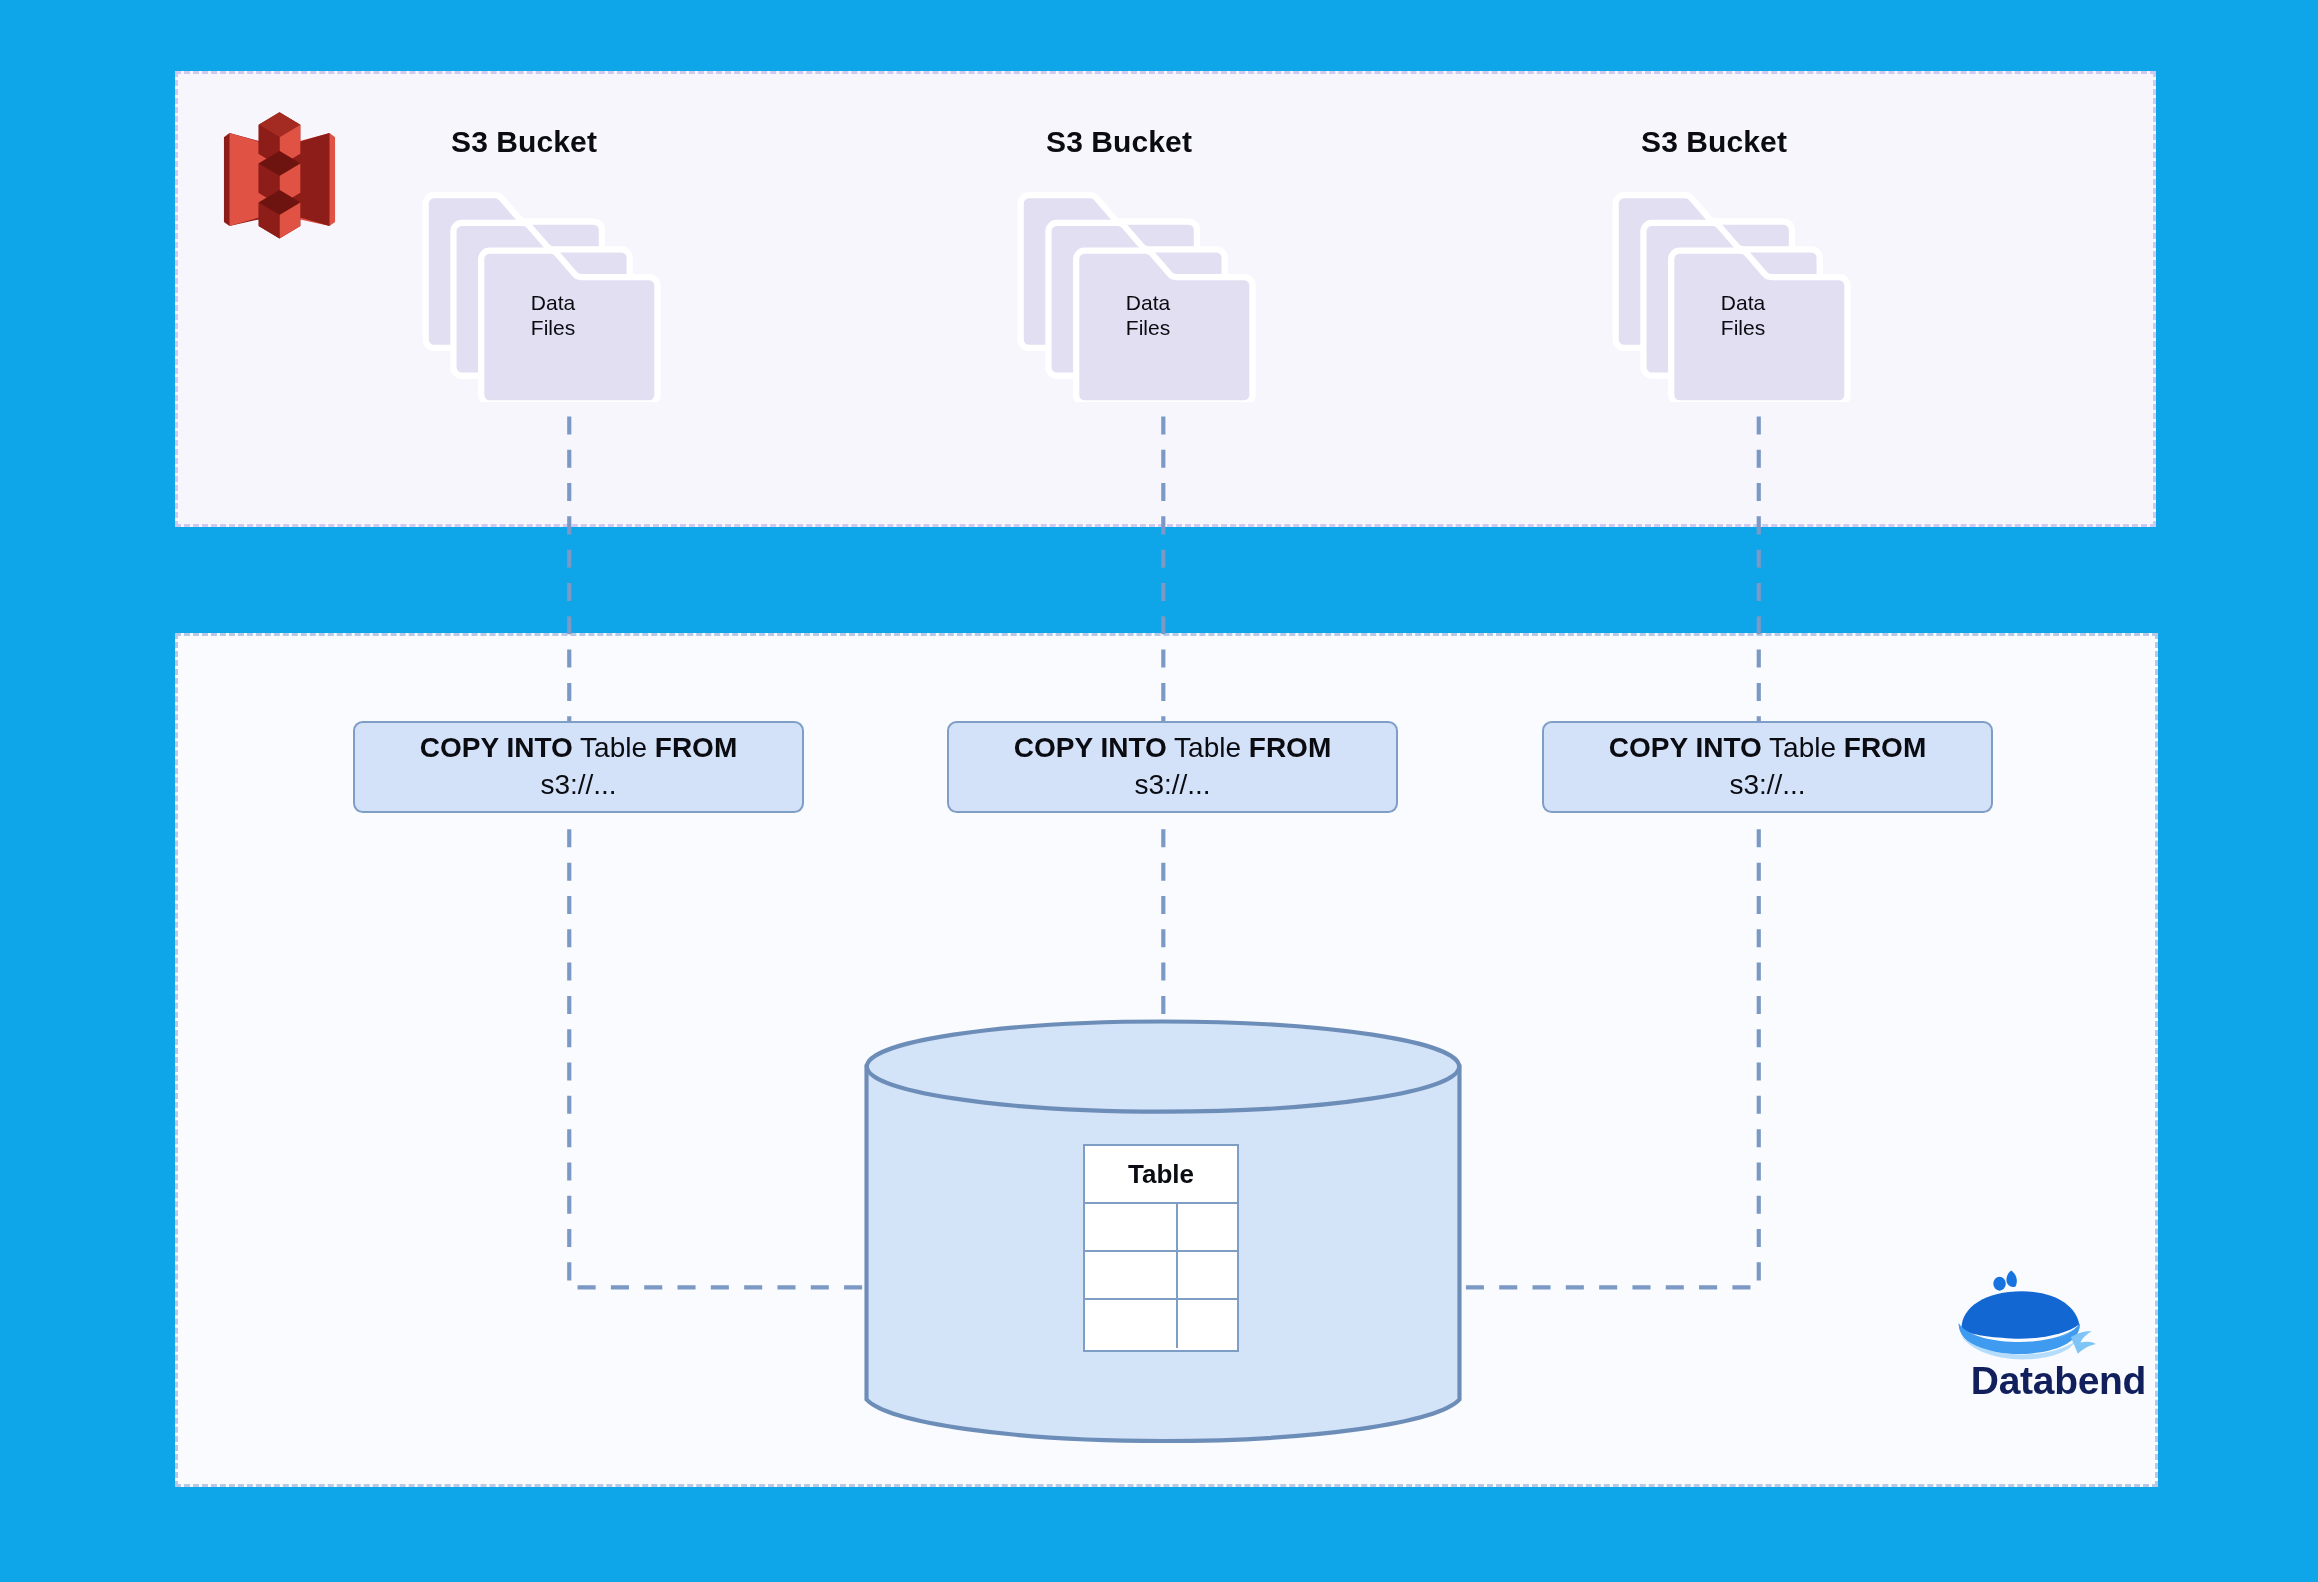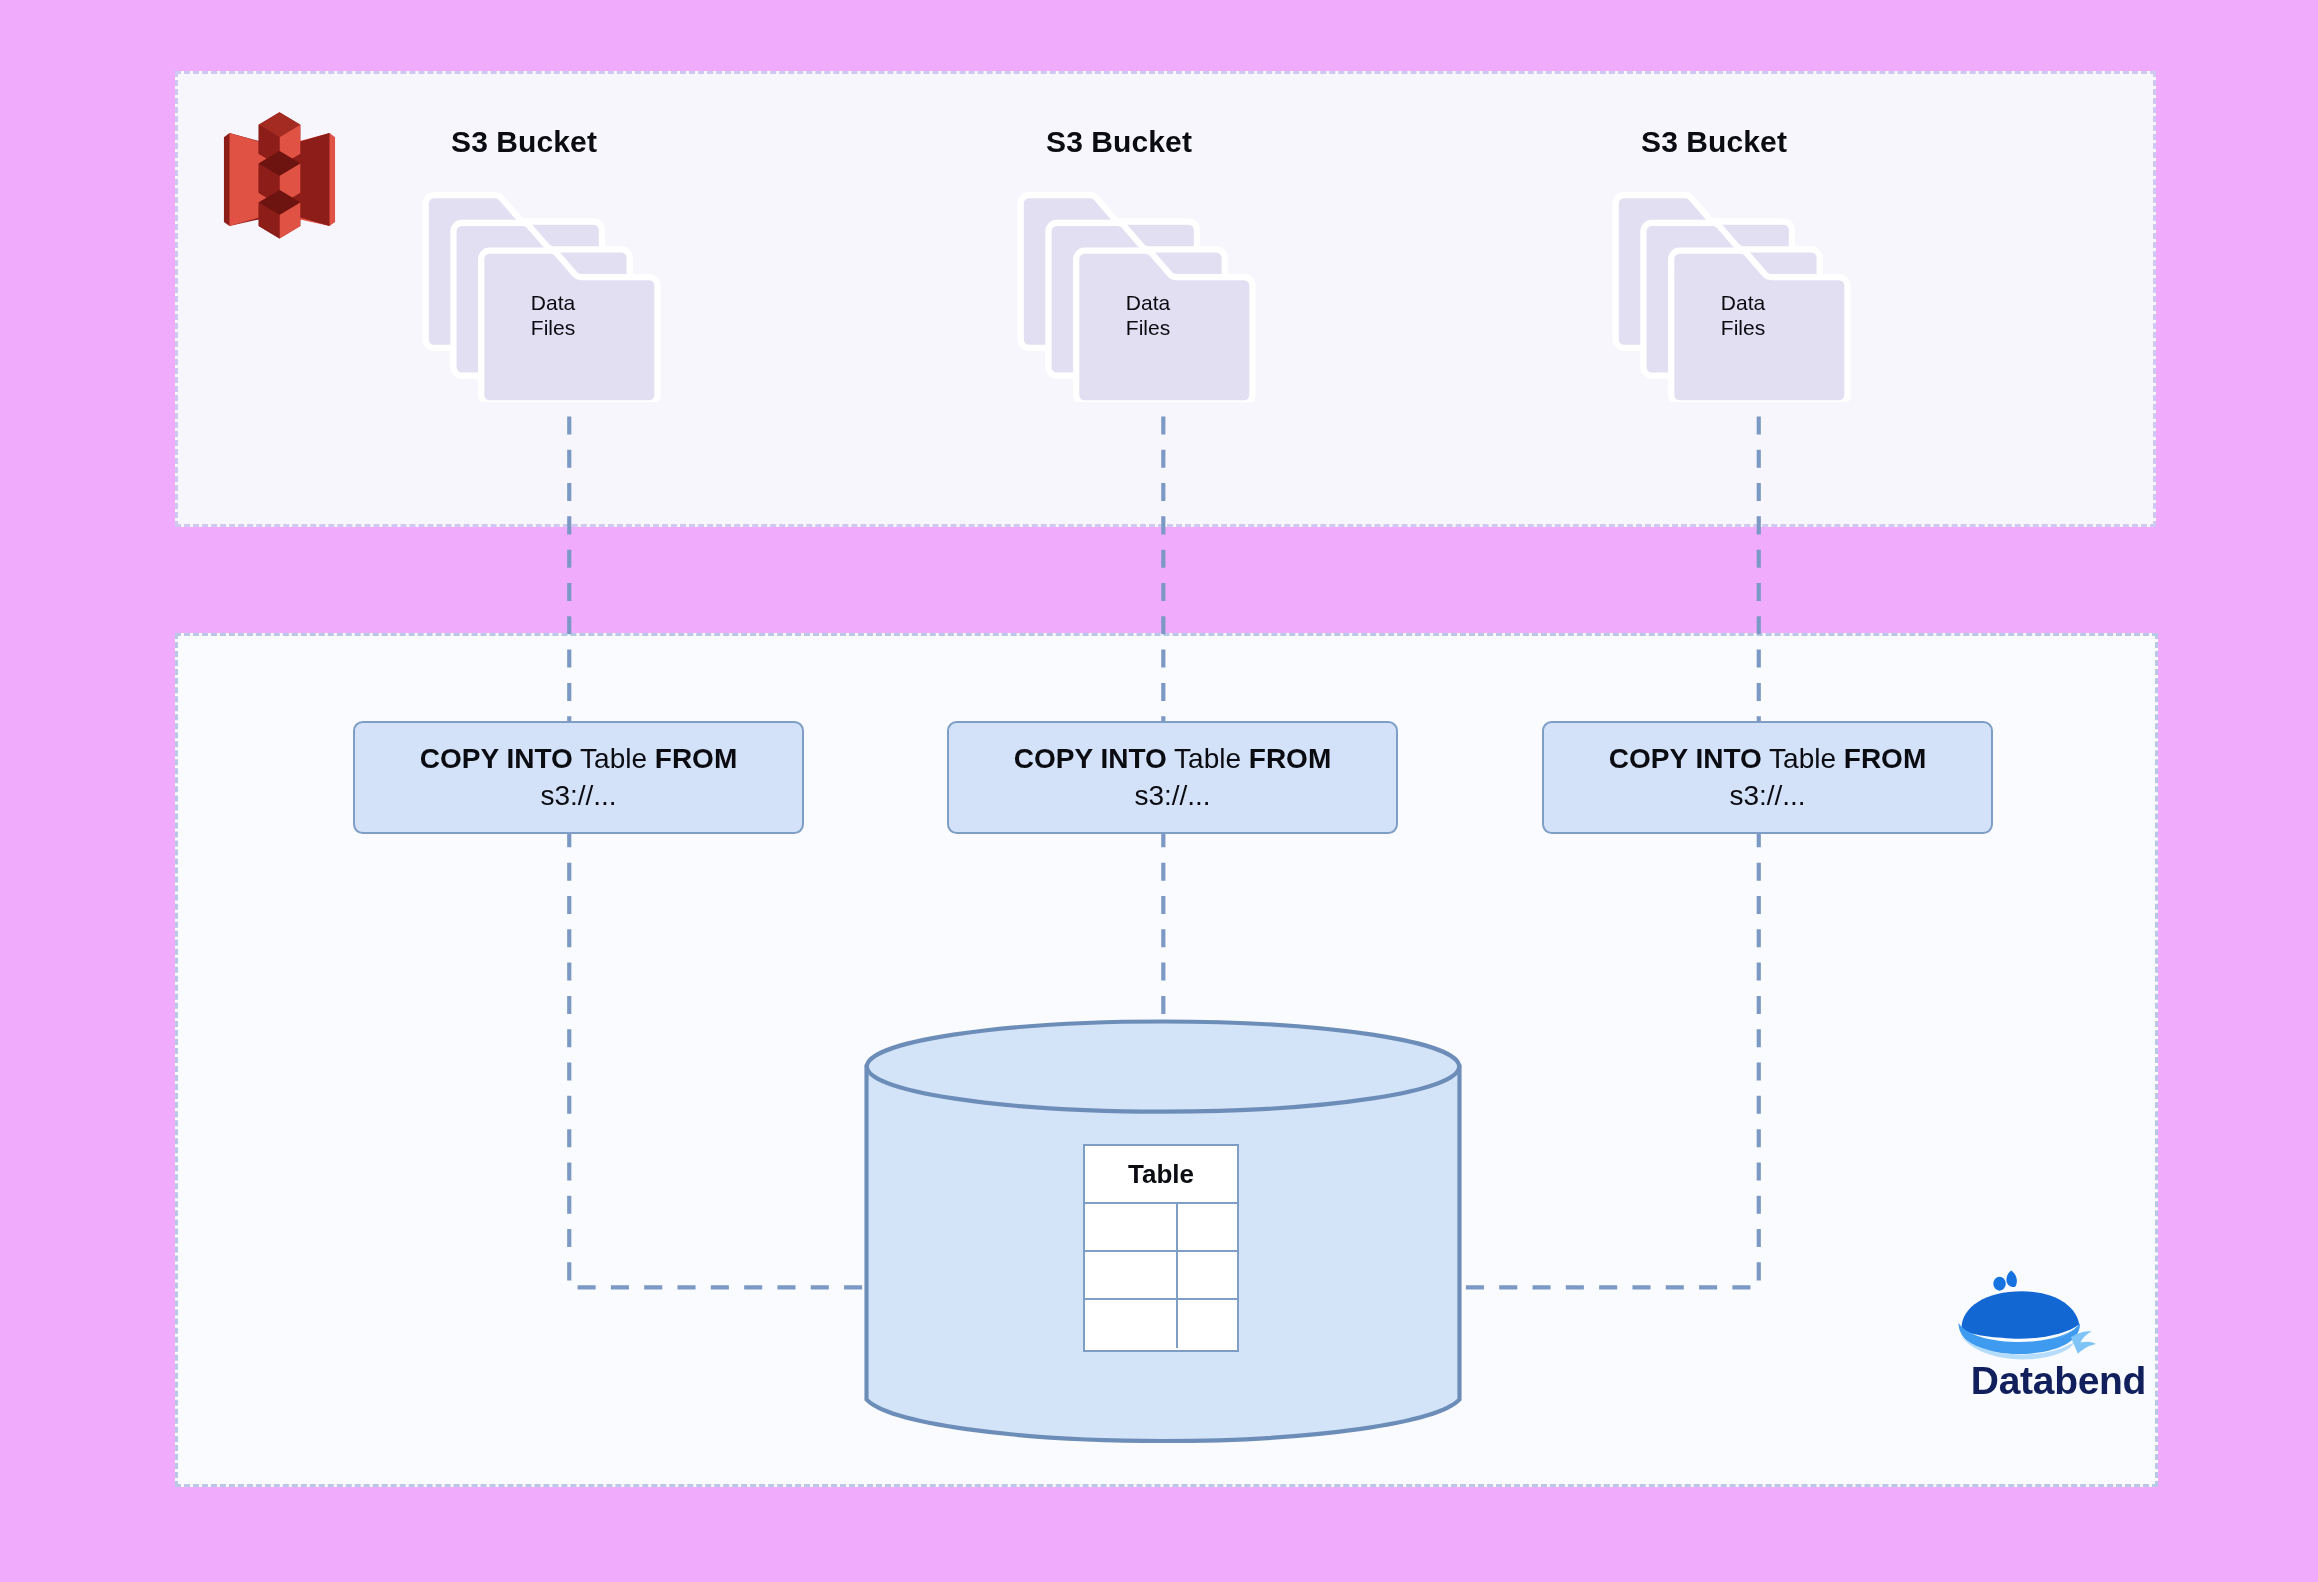--- a/index.html
+++ b/index.html
@@ -12,21 +12,21 @@
     height: 1583px;
     position: relative;
     font-family: "Liberation Sans", sans-serif;
     overflow: hidden;
   }
   #stage {
     position: absolute;
     left: 0; top: 0;
     width: 2319px;
     height: 1583px;
-    background: #f0abfc;
+    background: #0ea5e9;
   }
   .layer {
     position: absolute;
     left: 0; top: 0;
     width: 2319px;
     height: 1583px;
   }
 
   
   .zone {
@@ -85,21 +85,21 @@
     font-size: 21px;
     line-height: 1.18;
     color: #0b0c12;
     font-weight: normal;
   }
 
   
   .copy-box {
     position: absolute;
     width: 451px;
-    height: 113px;
+    height: 92px;
     box-sizing: border-box;
     background: #d3e2f8;
     border: 2.8px solid #7f9ec6;
     border-radius: 9.7px;
     display: flex;
     flex-direction: column;
     align-items: center;
     justify-content: center;
     font-size: 28px;
     color: #0b0c12;

